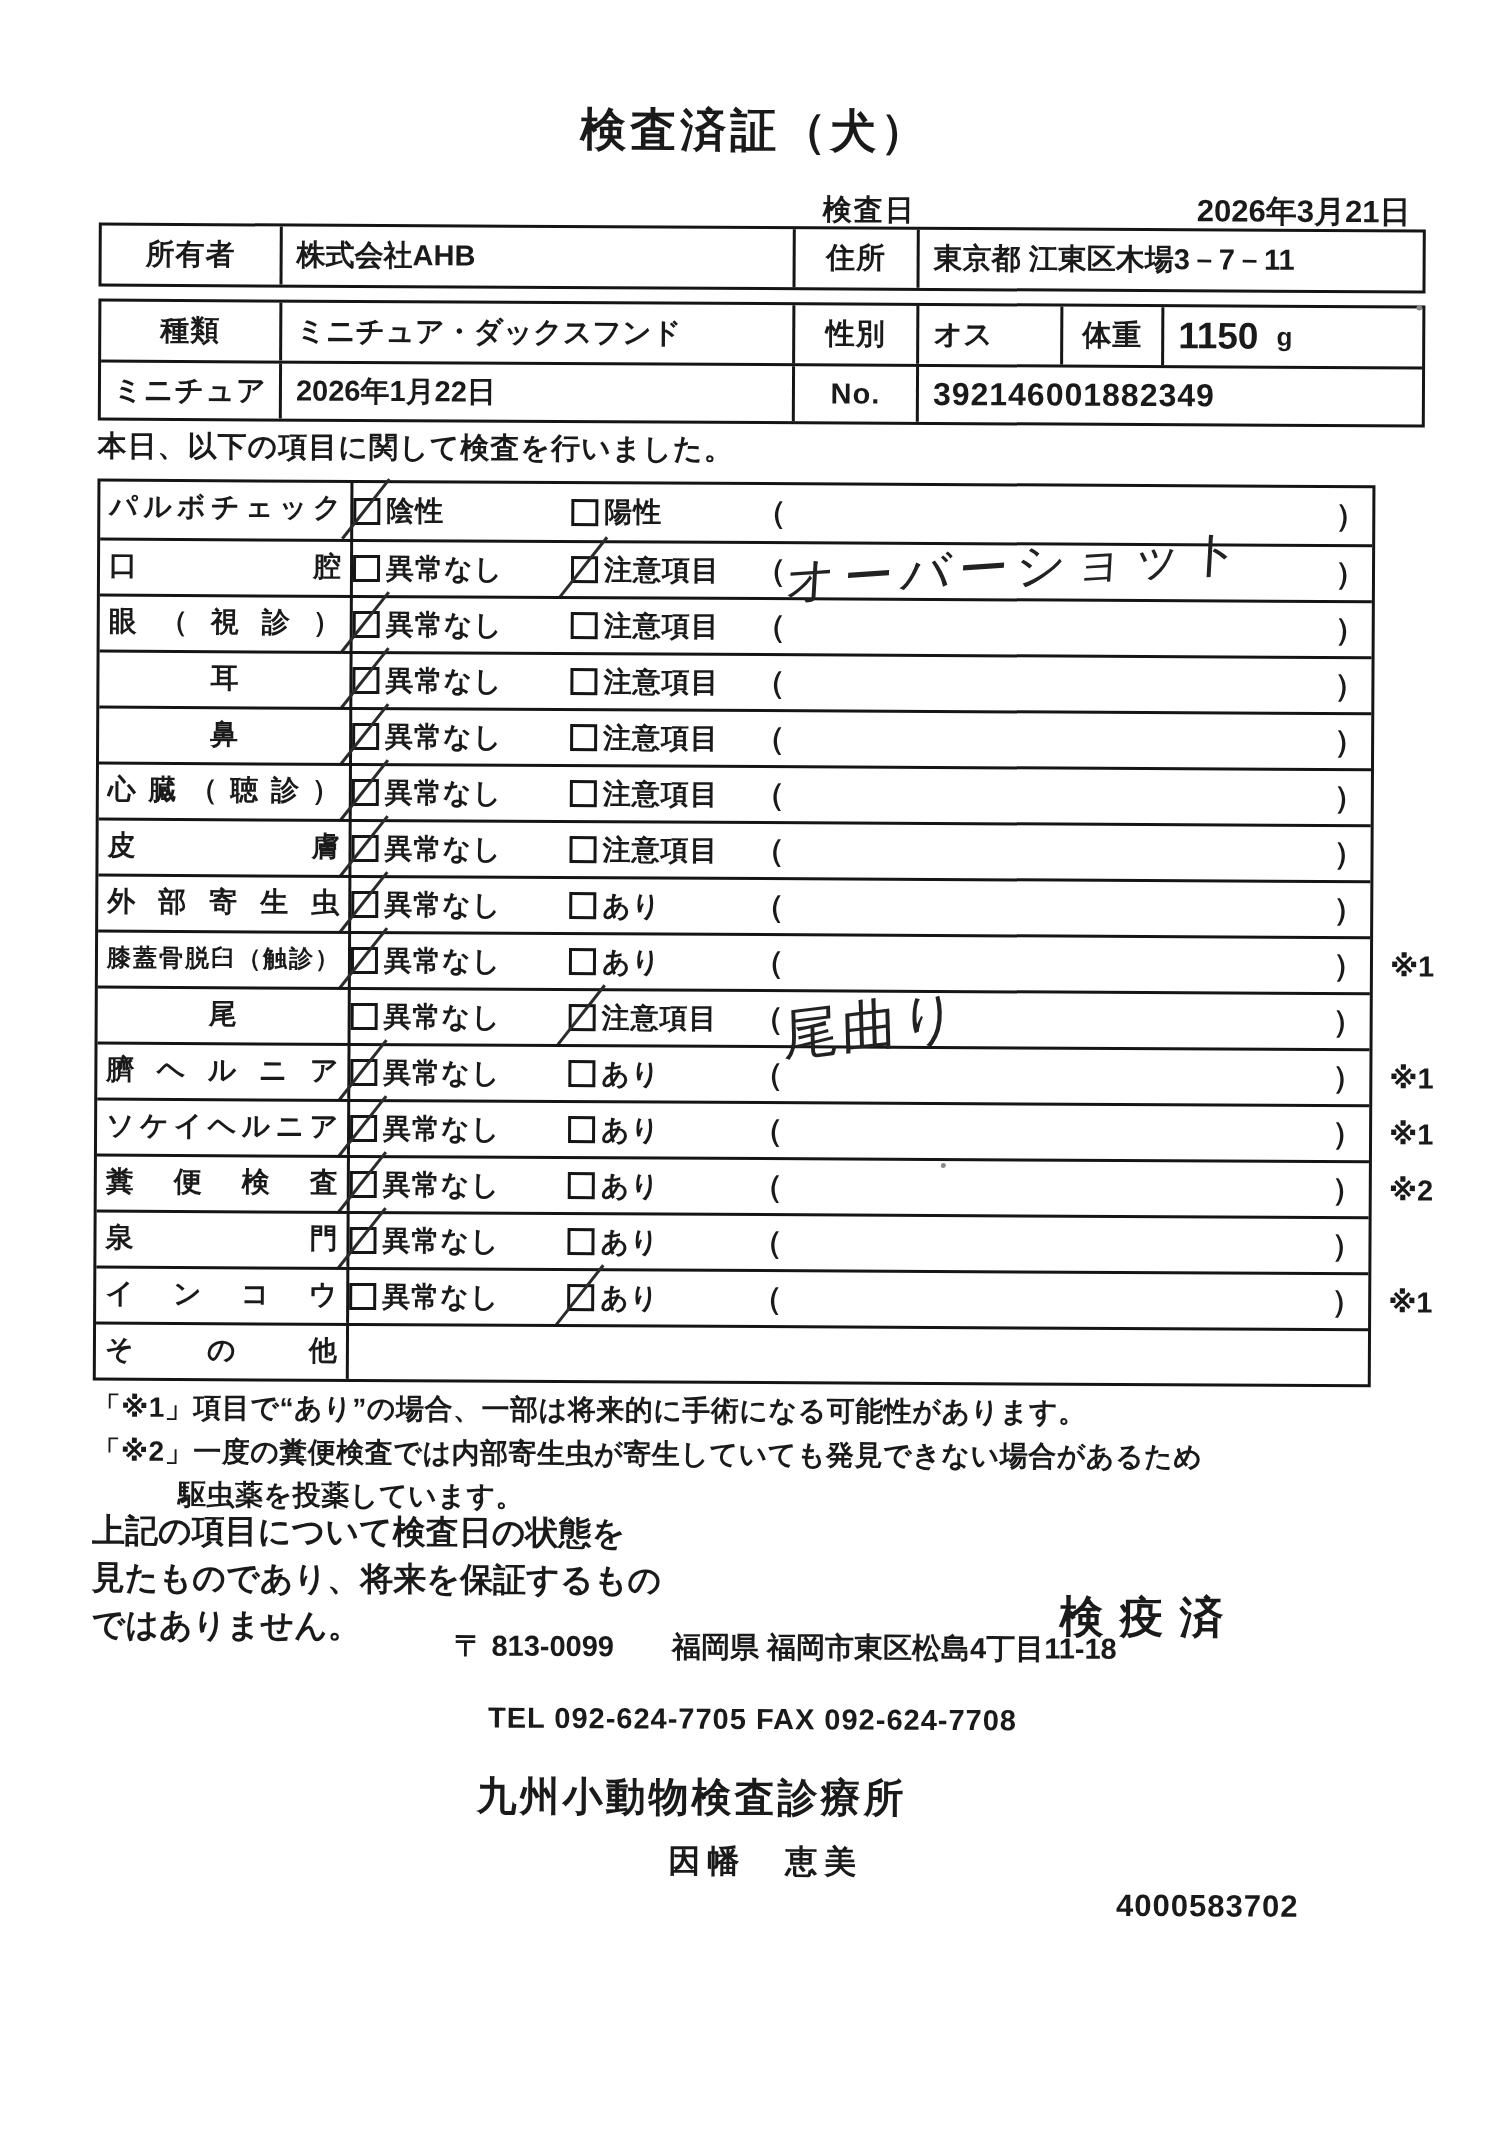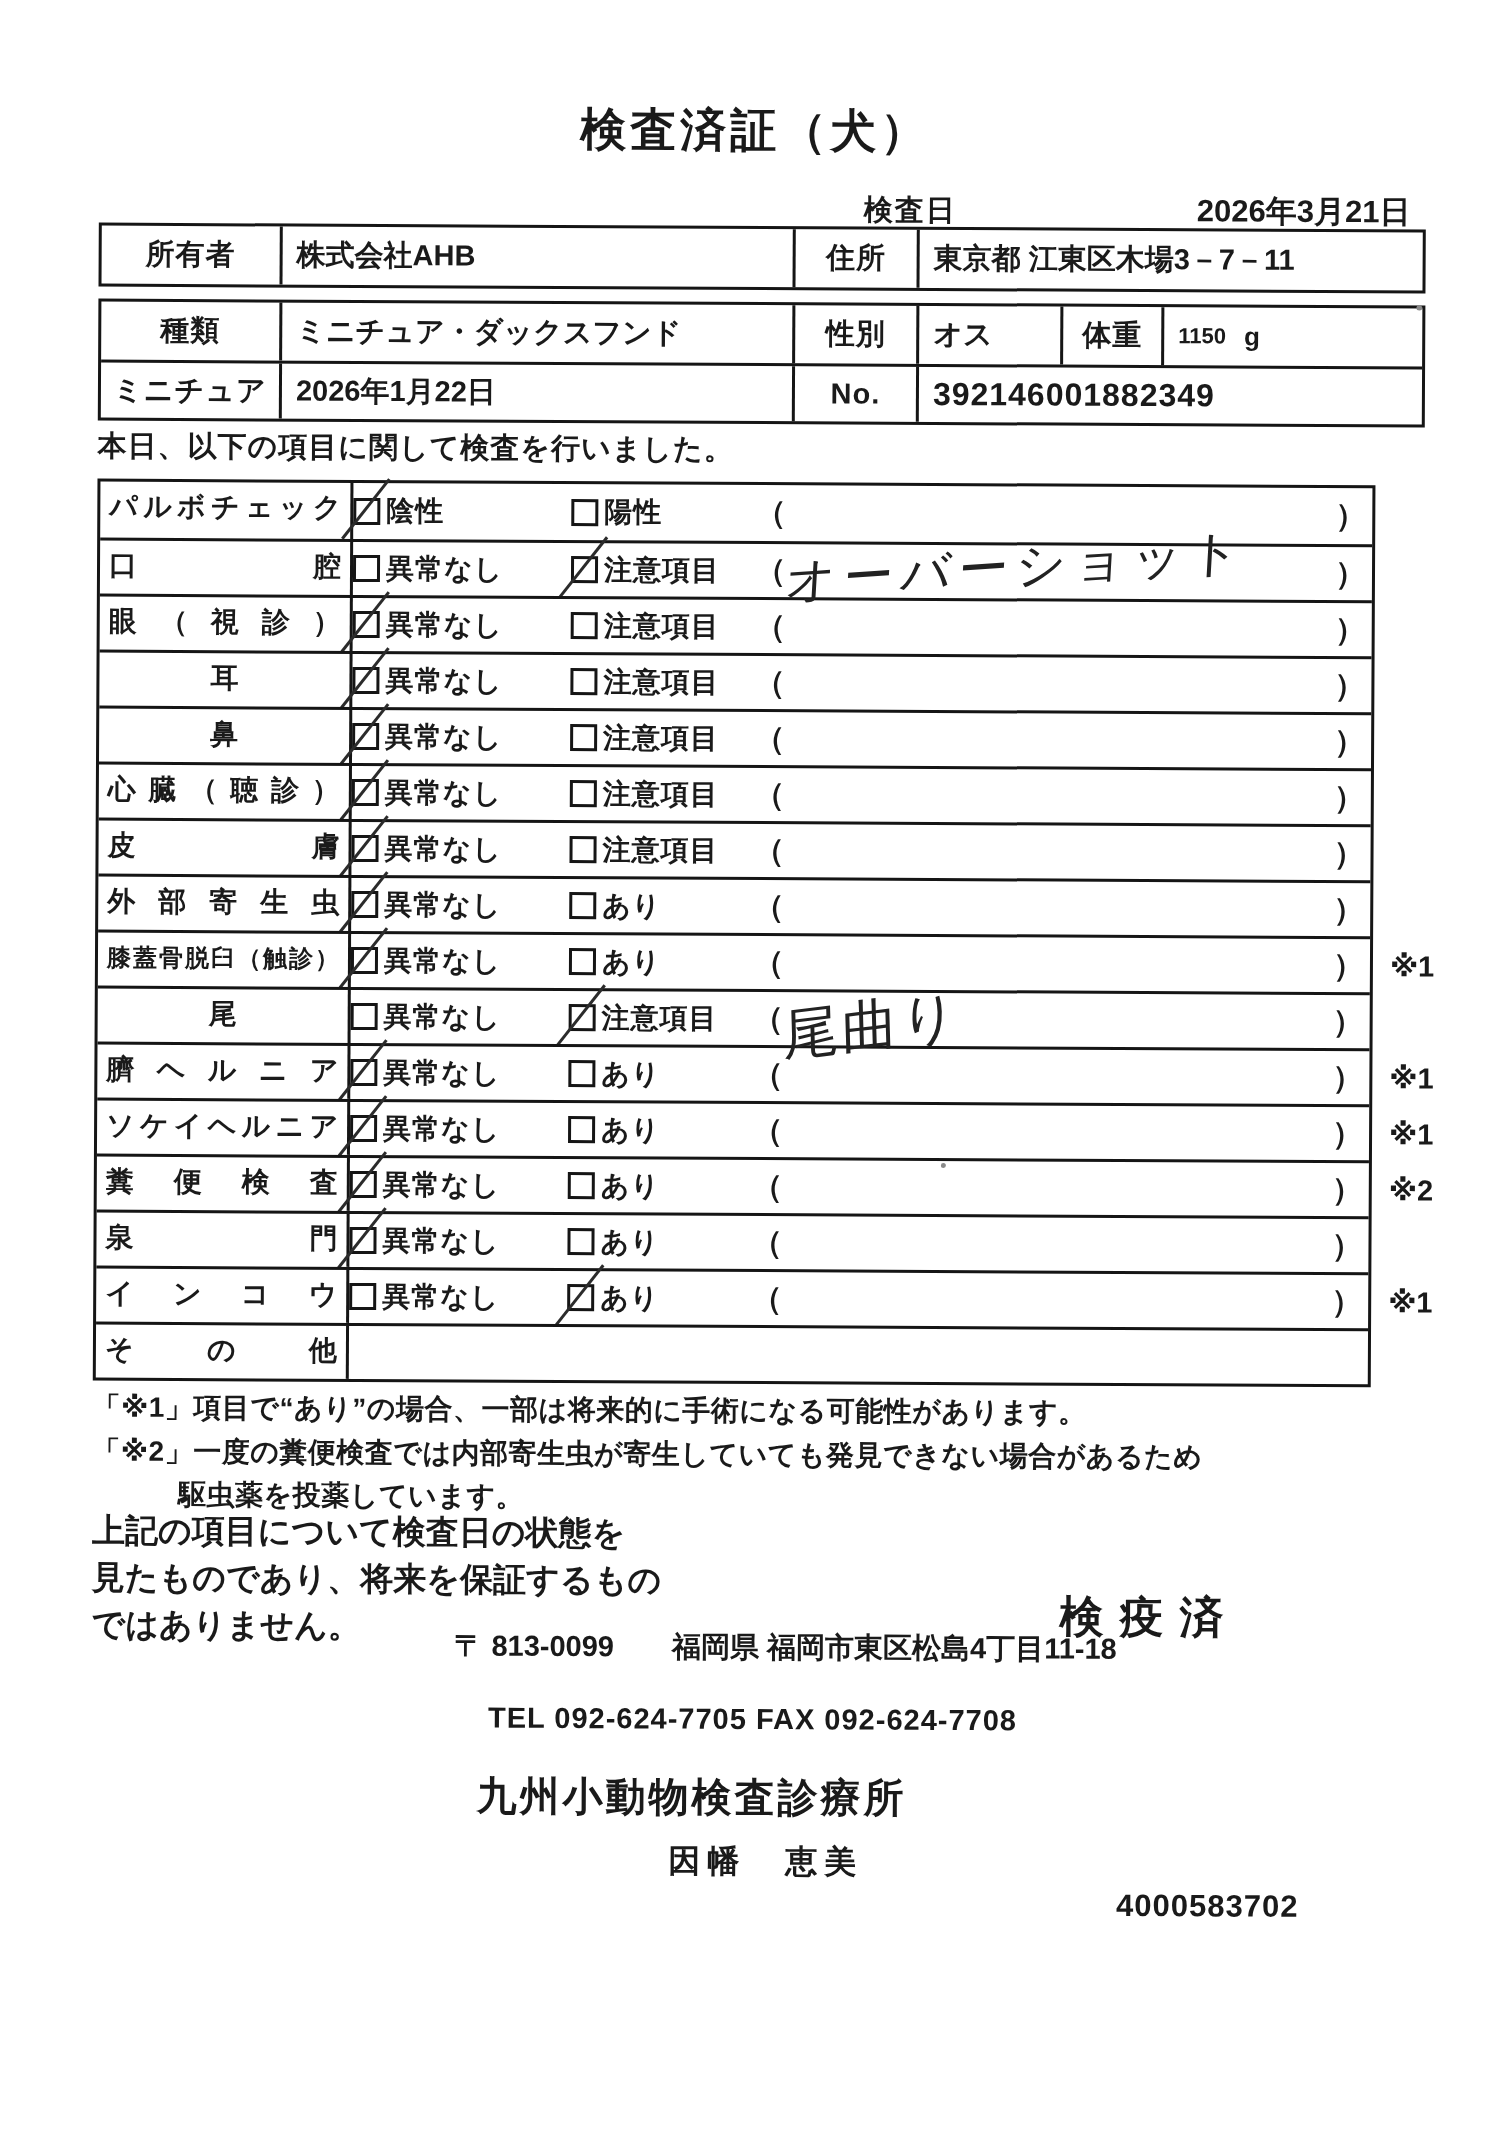--- a/index.html
+++ b/index.html
@@ -5,21 +5,21 @@
   html,body{margin:0;padding:0;background:#fff;}
   #sheet{
     position:relative;width:1512px;height:2150px;background:#ffffff;
     font-family:"Liberation Sans","DejaVu Sans",sans-serif;
     color:#1a1a1a;overflow:hidden;
   }
   #content{position:absolute;inset:0;transform:rotate(0.3deg);transform-origin:50% 0;}
   .abs{position:absolute;white-space:nowrap;}
   
   .title{left:0;right:0;top:100px;text-align:center;font-size:46px;font-weight:bold;letter-spacing:4px;}
-  .insp-date-label{left:865px;top:190px;font-size:29px;font-weight:bold;letter-spacing:2px;}
+  .insp-date-label{left:824px;top:190px;font-size:29px;font-weight:bold;letter-spacing:2px;}
   .insp-date-value{left:1198px;top:188px;font-size:31px;font-weight:bold;}
   
   .htable{position:absolute;left:100px;border:3px solid #151515;display:flex;flex-direction:column;box-sizing:border-box;}
   .hrow{display:flex;height:58px;box-sizing:border-box;}
   .hrow + .hrow{border-top:3px solid #151515;}
   .hcell{display:flex;align-items:center;box-sizing:border-box;font-size:29px;font-weight:bold;overflow:hidden;}
   .hcell.lab{justify-content:center;border-right:3px solid #151515;letter-spacing:1px;}
   .hcell.val{justify-content:flex-start;padding-left:14px;border-right:3px solid #151515;}
   .hcell.last{border-right:none;}
   .w163{width:181px;flex:none}.w513{width:513px;flex:none}.w124{width:124px;flex:none}
@@ -86,21 +86,21 @@
     </div>
 
     <div class="htable" style="top:302px;width:1327px;">
       <div class="hrow">
         <div class="hcell lab w163">種類</div>
         <div class="hcell val w513">ミニチュア・ダックスフンド</div>
         <div class="hcell lab w124">性別</div>
         <div class="hcell val w132">オス</div>
         <div class="hcell lab w104">体重</div>
         <div class="hcell val grow last weight-val">
-          <span style="font-size:22px;">1150</span>
+          <span style="font-size:37px;">1150</span>
           <span class="unit">g</span>
         </div>
       </div>
       <div class="hrow">
         <div class="hcell lab w163">ミニチュア</div>
         <div class="hcell val w513">2026年1月22日</div>
         <div class="hcell lab w124">No.</div>
         <div class="hcell val grow last no-val">392146001882349</div>
       </div>
     </div>

